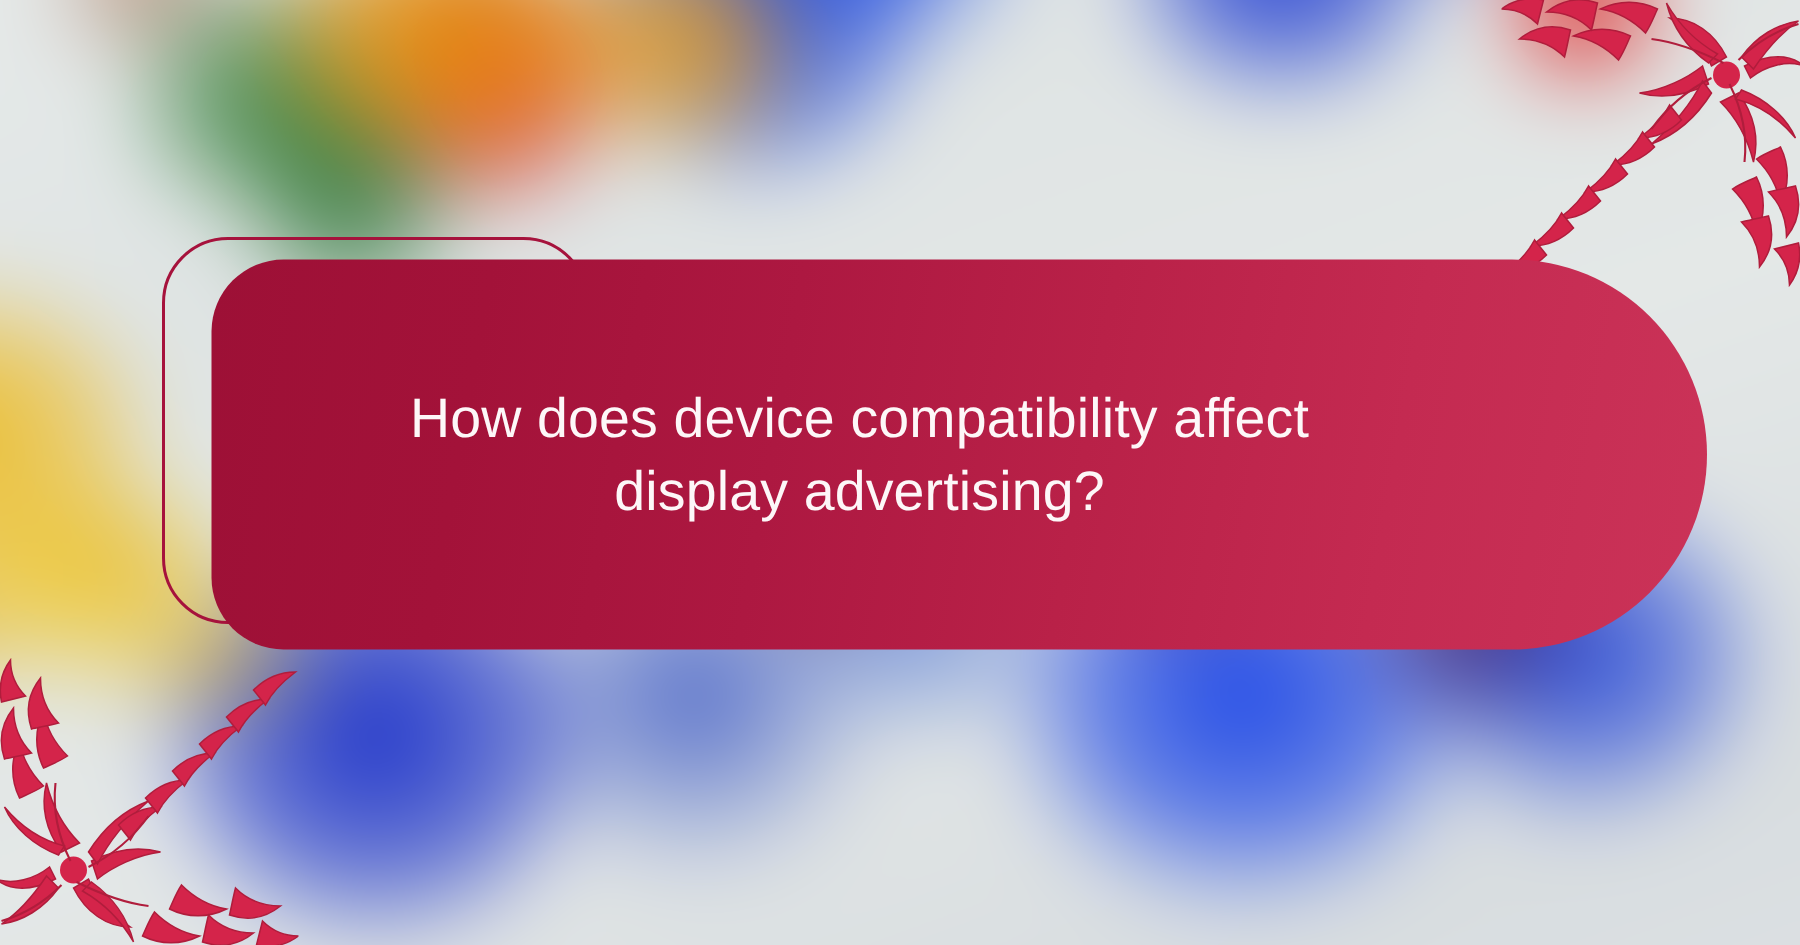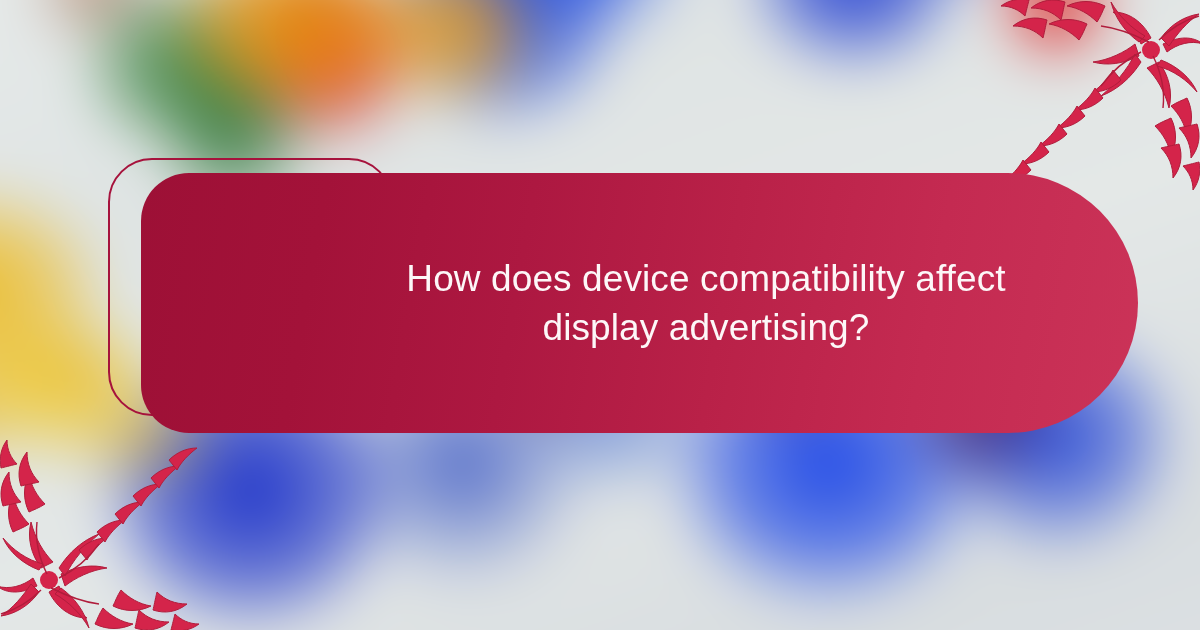--- a/index.html
+++ b/index.html
@@ -108,22 +108,22 @@
     border-radius:48px 130px 130px 48px;
     background:linear-gradient(100deg,
                  #9d1036 0%,
                  #a31239 18%,
                  #ad1841 38%,
                  #b92148 58%,
                  #c42a51 78%,
                  #cb3358 100%);
     display:flex;
     align-items:center;
-    justify-content:flex-end;
-    padding:0 72px 0 92px;
+    justify-content:flex-start;
+    padding:0 72px 0 72px;
   }
 
   .card-title {
     color:#fdf7f8;
     font-size:37px;
     line-height:1.33;
     font-weight:400;
     text-align:center;
     letter-spacing:.1px;
     max-width:720px;

